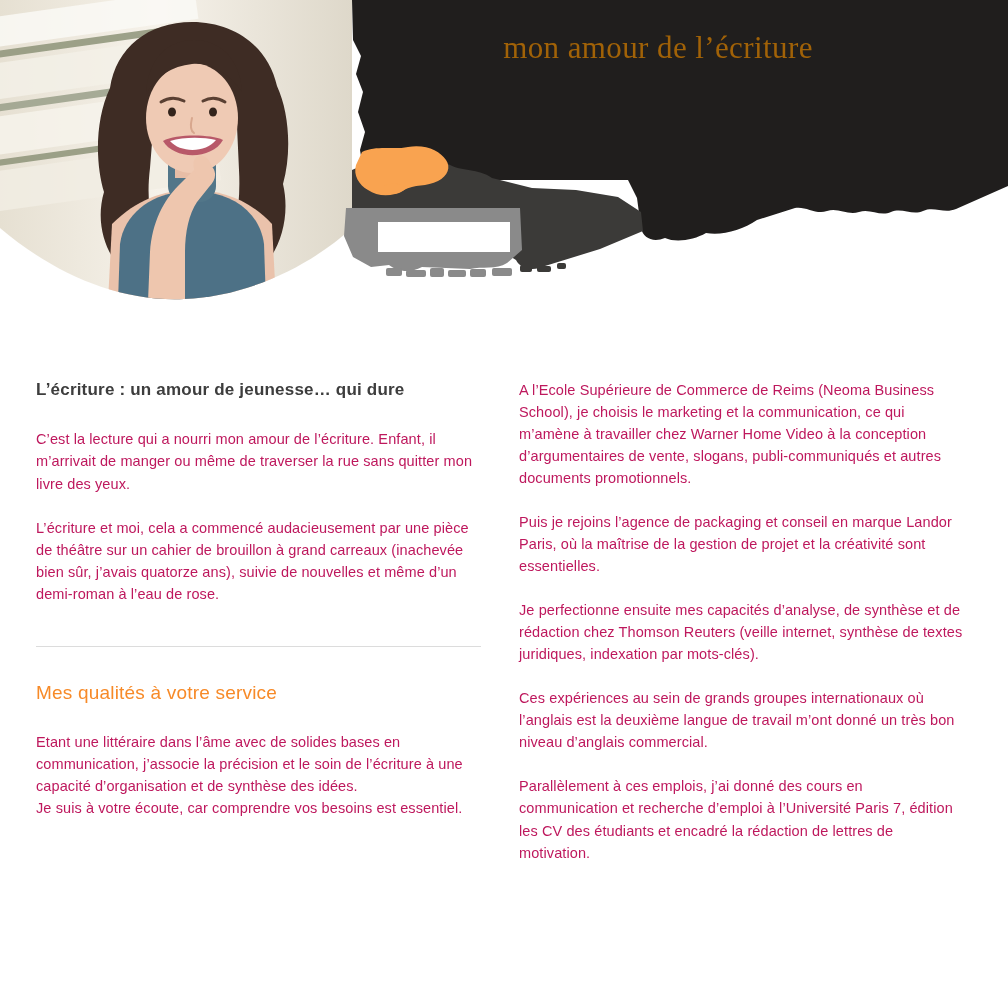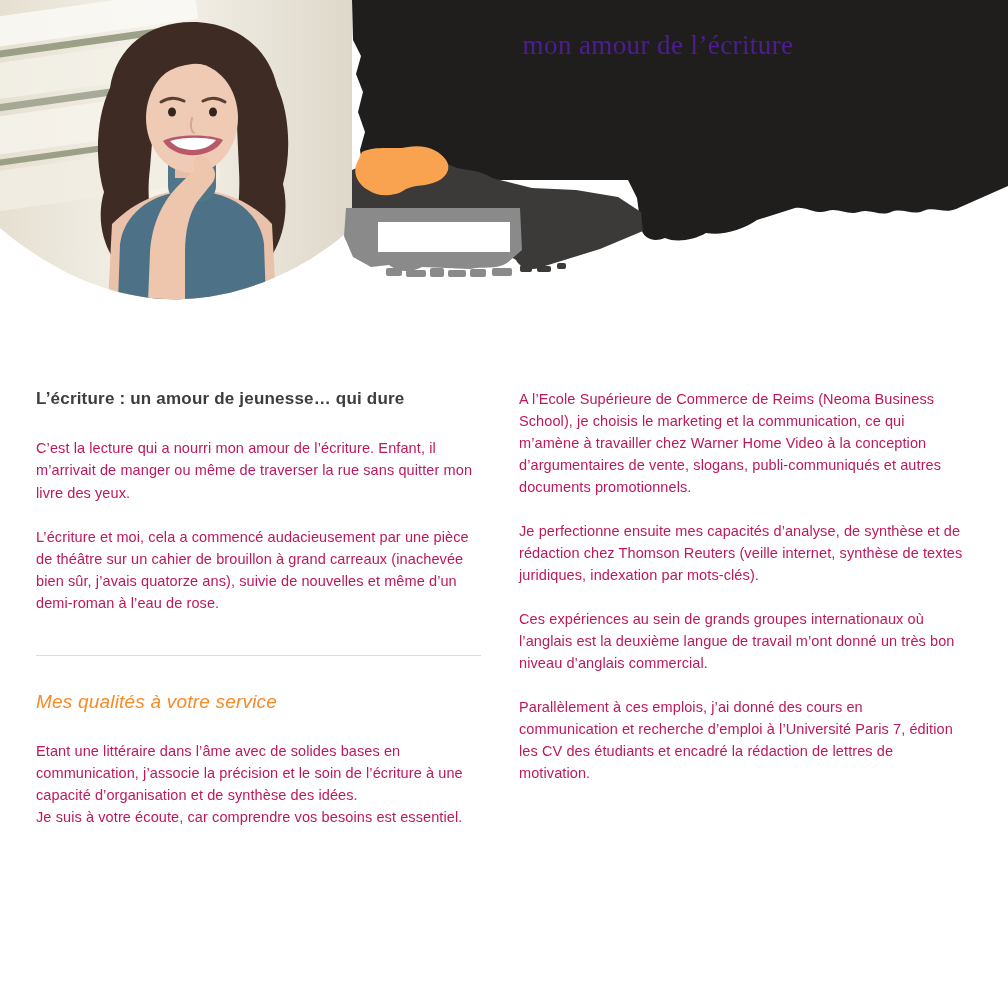--- a/index.html
+++ b/index.html
@@ -10,43 +10,43 @@
     overflow:hidden;
     font-family:"Liberation Sans","DejaVu Sans",sans-serif;
   }
   .header{position:absolute;top:0;left:0;width:1008px;height:302px;}
   .photo-svg{position:absolute;top:0;left:0;display:block;}
   .blob-svg{position:absolute;top:0;left:0;display:block;}
   .site-title{
     position:absolute;top:30px;left:348px;width:620px;
     text-align:center;
     font-family:"Liberation Serif","DejaVu Serif",serif;
-    font-size:27px;letter-spacing:.4px;
-    color:#4c1d95;
+    font-size:31px;letter-spacing:.4px;
+    color:#a16207;
   }
   .main{
     position:absolute;top:379px;left:36px;width:928px;
     display:flex;gap:38px;
   }
-  .col{width:445px;margin-top:9px;}
+  .col{width:445px;}
   .section-heading{
     font-size:17px;font-weight:bold;color:#3d3d3d;
     line-height:1.32;margin:0 0 27px 0;letter-spacing:.2px;
   }
   .body-p{
     font-size:14.5px;color:#be185d;line-height:1.52;
     margin:0 0 22px 0;letter-spacing:.1px;
   }
   .divider{
     border:none;border-top:1px solid #dcdcdc;
     margin:41px 0 35px 0;height:0;
   }
   .service-heading{
     font-size:19px;font-weight:400;color:#f78a28;
-    margin:0 0 27px 0;letter-spacing:.2px;font-style:italic;
+    margin:0 0 27px 0;letter-spacing:.2px;
   }
 </style>
 </head>
 <body>
 
 <div class="page">
 
   <div class="header">
 
     <svg class="photo-svg" width="352" height="302" viewBox="0 0 352 302" aria-hidden="true">
@@ -164,19 +164,20 @@
       <p class="body-p">L’écriture et moi, cela a commencé audacieusement par une pièce de théâtre sur un cahier de brouillon à grand carreaux (inachevée bien sûr, j’avais quatorze ans), suivie de nouvelles et même d’un demi-roman à l’eau de rose.</p>
 
       <hr class="divider">
 
       <h3 class="service-heading">Mes qualités à votre service</h3>
       <p class="body-p"><span>Etant une littéraire dans l’âme avec de solides bases en communication, j’associe la précision et le soin de l’écriture à une capacité d’organisation et de synthèse des idées.</span><br><span>Je suis à votre écoute, car comprendre vos besoins est essentiel.</span></p>
     </div>
 
     <div class="col">
       <p class="body-p">A l’Ecole Supérieure de Commerce de Reims (Neoma Business School), je choisis le marketing et la communication, ce qui m’amène à travailler chez Warner Home Video à la conception d’argumentaires de vente, slogans, publi-communiqués et autres documents promotionnels.</p>
+      <p class="body-p">Puis je rejoins l’agence de packaging et conseil en marque Landor Paris, où la maîtrise de la gestion de projet et la créativité sont essentielles.</p>
       <p class="body-p">Je perfectionne ensuite mes capacités d’analyse, de synthèse et de rédaction chez Thomson Reuters (veille internet, synthèse de textes juridiques, indexation par mots-clés).</p>
       <p class="body-p">Ces expériences au sein de grands groupes internationaux où l’anglais est la deuxième langue de travail m’ont donné un très bon niveau d’anglais commercial.</p>
       <p class="body-p">Parallèlement à ces emplois, j’ai donné des cours en communication et  recherche d’emploi à l’Université Paris 7, édition les CV des étudiants et encadré la rédaction de lettres de motivation.</p>
     </div>
 
   </div>
 </div>
 
 </body></html>

